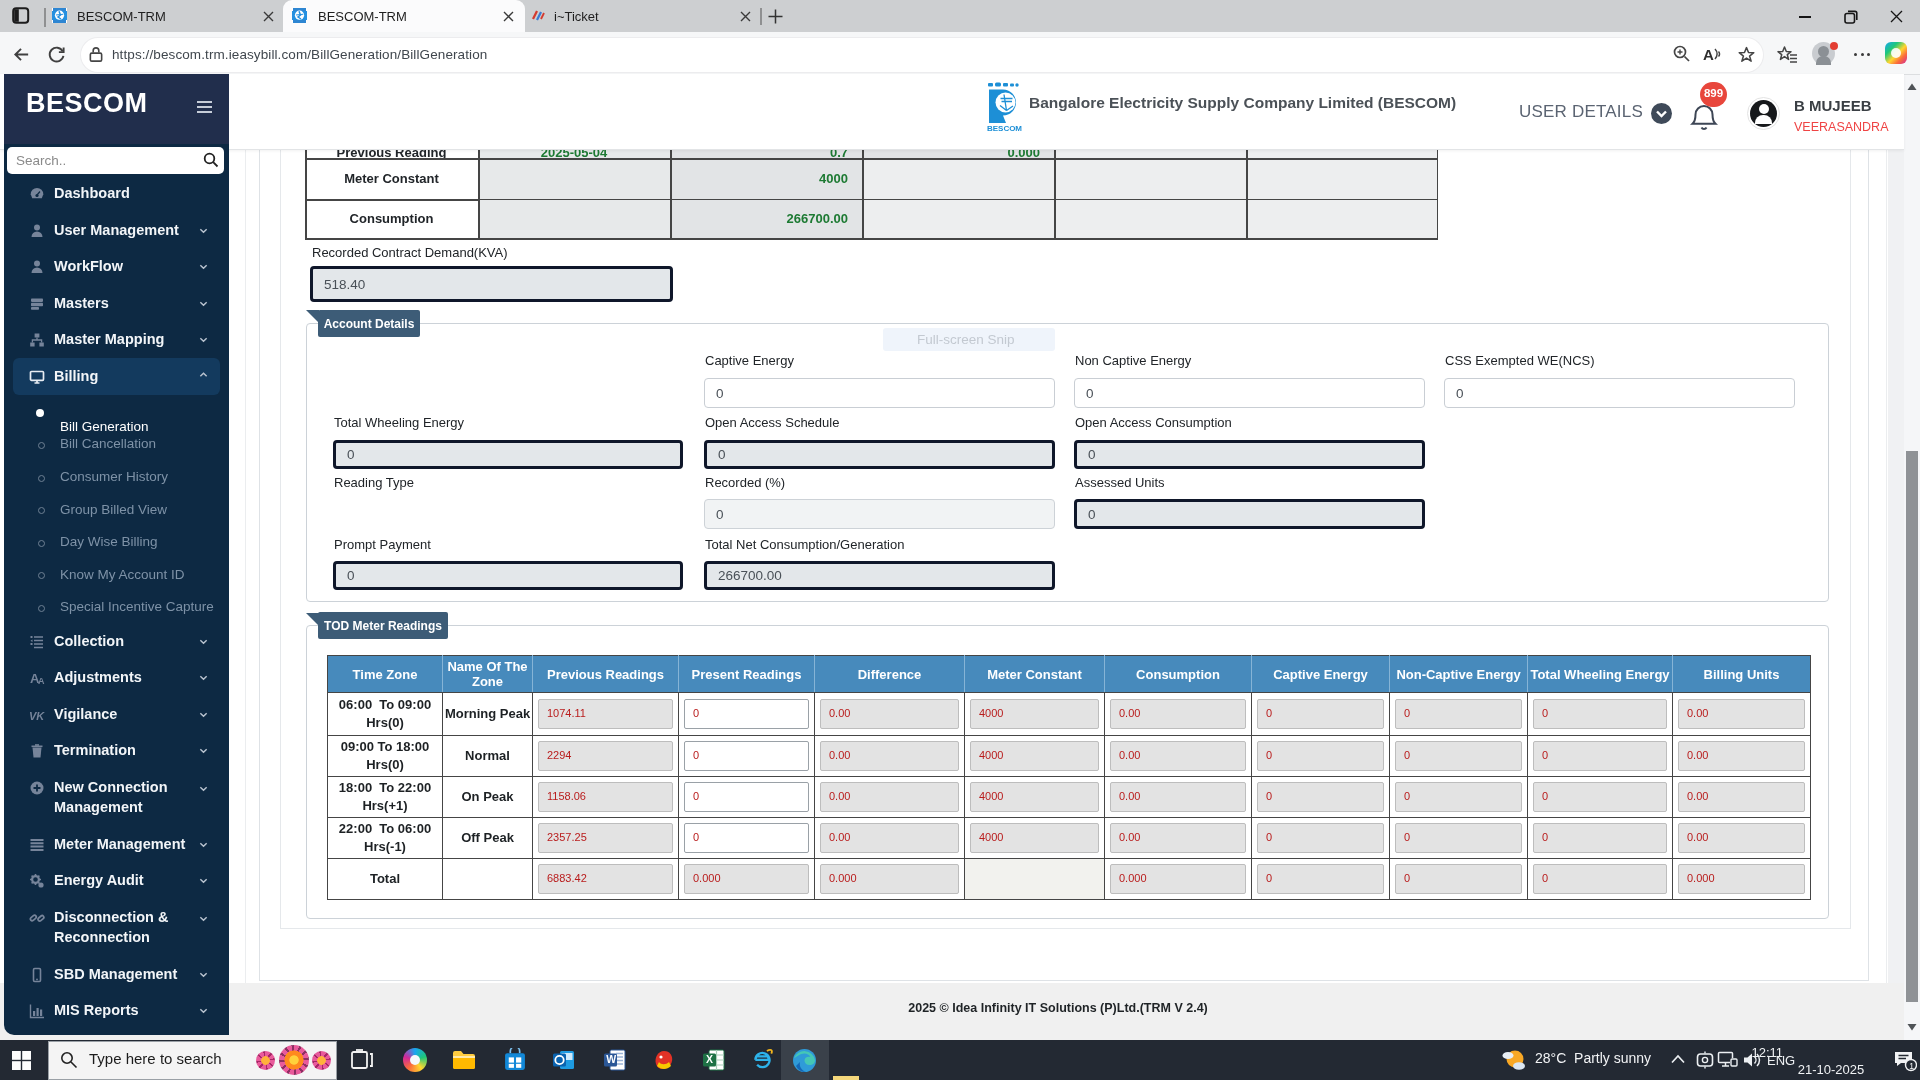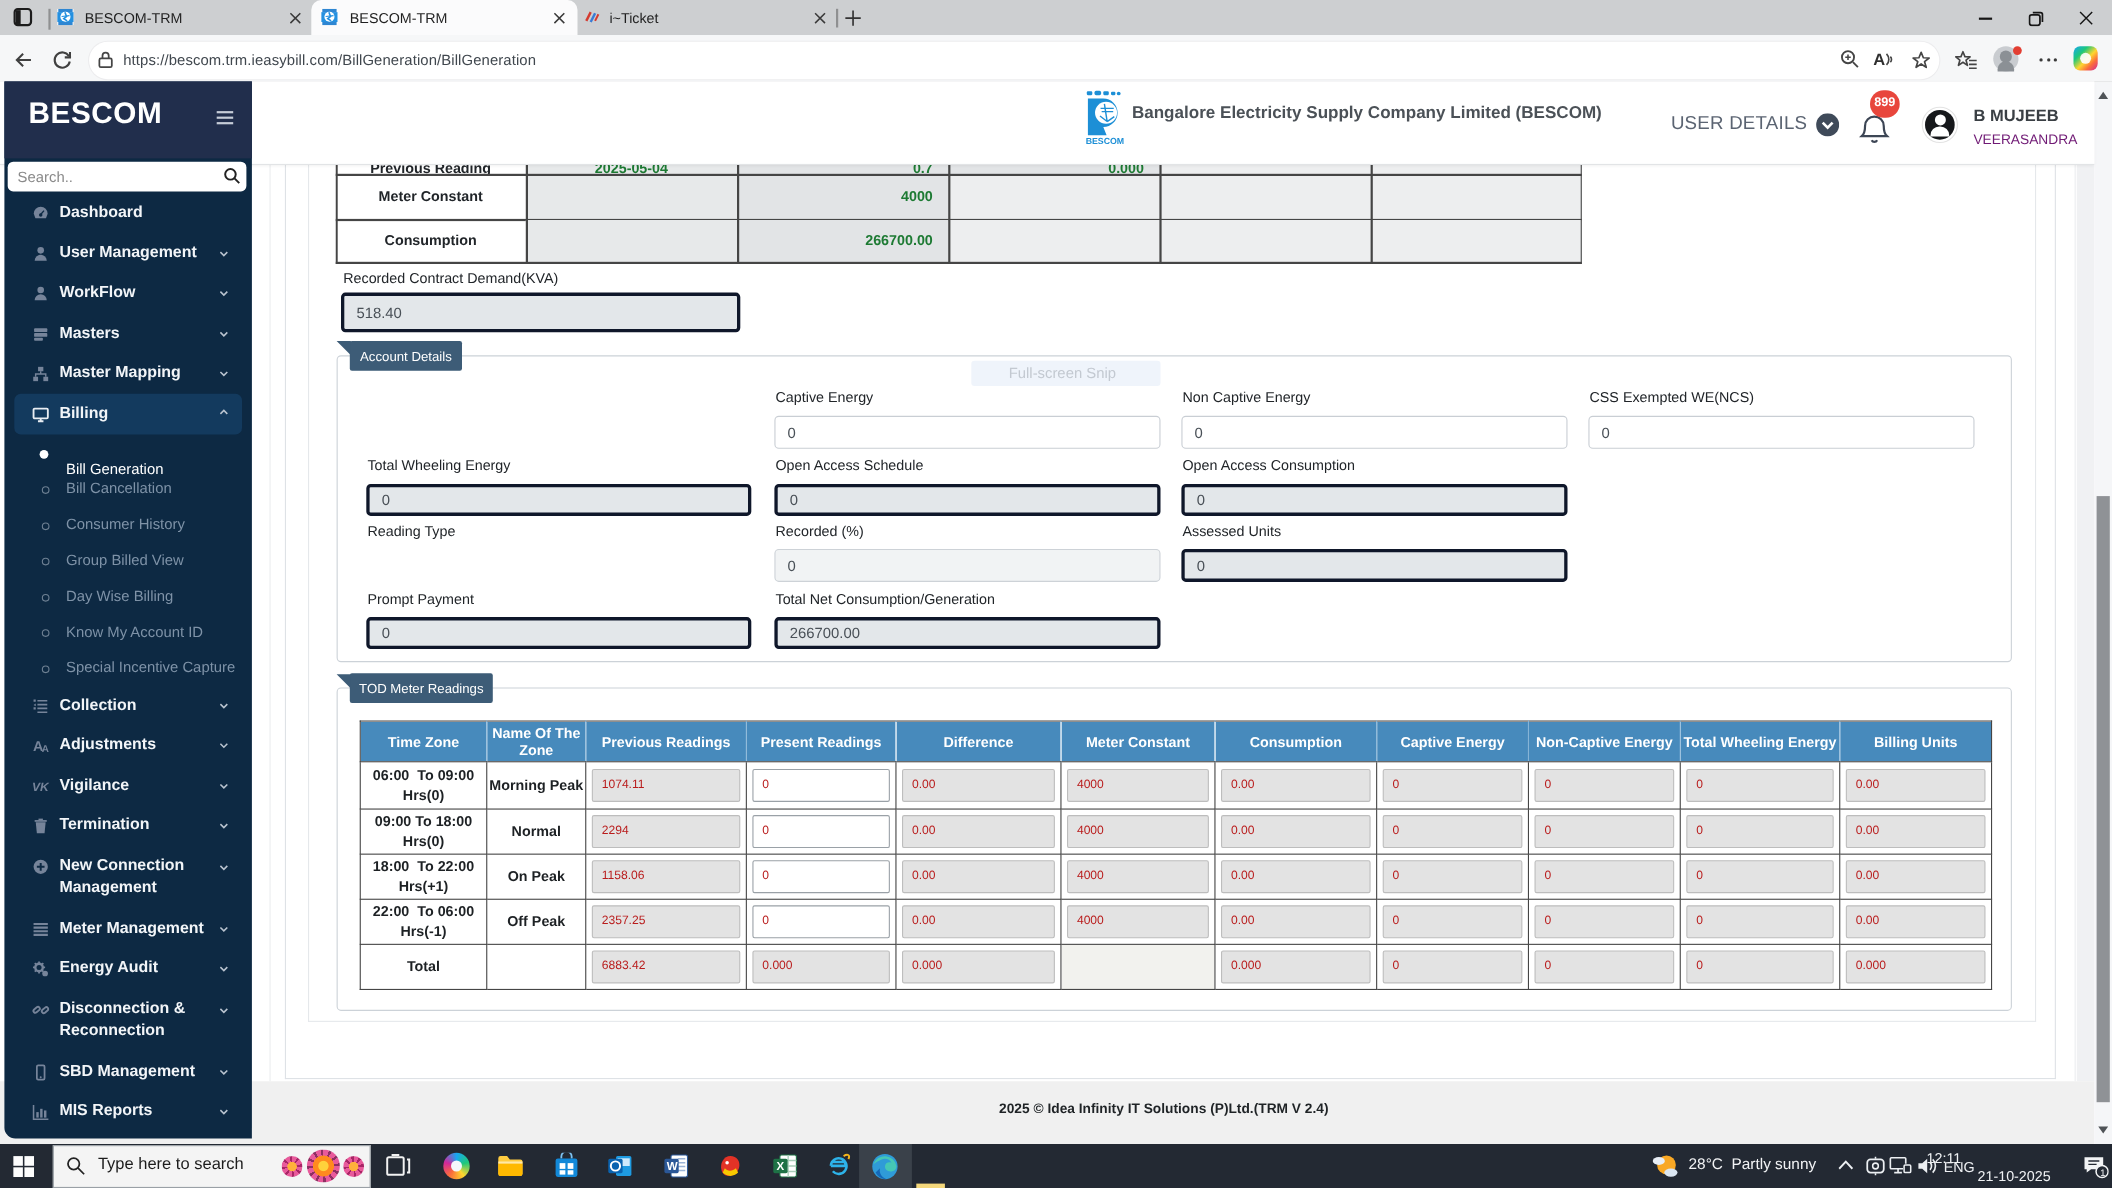--- a/index.html
+++ b/index.html
@@ -2,21 +2,21 @@
 <html><head>
 <meta charset="utf-8">
 <style>
   html,body{margin:0;padding:0}
   .app{position:relative;width:1920px;height:1080px;overflow:hidden;font-family:"Liberation Sans",sans-serif;background:#fff}
   .abs{position:absolute}
   .lbl{position:absolute;font-size:13px;color:#212529}
   .inp{position:absolute;box-sizing:border-box;border-radius:4px;font-size:13.5px;color:#495057;padding-left:11px;display:flex;align-items:center}
   .ig{background:#e3e7ea;border:3px solid #0f172a}
   .iw{background:#fff;border:1px solid #c9ced4}
-  .badge{position:absolute;background:#3d5c77;color:#fff;font-weight:normal;font-size:12px;display:flex;align-items:center;justify-content:center;border-radius:2px;z-index:5}
+  .badge{position:absolute;background:#3d5c77;color:#fff;font-weight:bold;font-size:12px;display:flex;align-items:center;justify-content:center;border-radius:2px;z-index:5}
   .fold{position:absolute;width:0;height:0;border-style:solid;z-index:5}
   .fs{position:absolute;border:1px solid #ccd2d8;border-radius:4px}
   table.tod{border-collapse:collapse;table-layout:fixed}
   table.tod td,table.tod th{border:1px solid #454545;padding:0;font-size:13px;overflow:hidden}
   table.tod th{background:#478abc;color:#fff;font-weight:bold;border-left:1px solid #86b4d6;border-right:1px solid #86b4d6;border-top:1px solid #454545;border-bottom:1px solid #454545}
   table.tod th:first-child{border-left:1px solid #454545}
   table.tod th:last-child{border-right:1px solid #454545}
   .tz{font-weight:bold;color:#1d2124;text-align:center;line-height:18px}
   .cin{box-sizing:border-box;margin:5px;height:30px;background:#e3e3e3;border:1px solid #bdbdbd;border-radius:2px;color:#b91c1c;font-size:11px;line-height:27px;padding-left:8px}
   .cwh{background:#fff;border:1px solid #9aa1a7}
@@ -426,21 +426,21 @@
       <path d="M14 4 a8.5 8.5 0 0 1 8.5 8.5 c0 6 1.8 8.2 3 9.3 L2.5 21.8 c1.2-1.1 3-3.3 3-9.3 A8.5 8.5 0 0 1 14 4" fill="none" stroke="#3d4655" stroke-width="2"></path>
       <path d="M11.5 25.5 a2.8 2.8 0 0 0 5 0" fill="none" stroke="#3d4655" stroke-width="2"></path>
     </svg>
 <div class="abs" style="left:1700px;top:82px;width:27px;height:25px;border-radius:13px;background:#e8463c;z-index:12"></div>
 <div class="abs" style="left:1700px;top:87px;width:27px;text-align:center;font-size:11.5px;font-weight:bold;color:#fff;z-index:12">899</div>
 <div class="abs" style="left:1747px;top:97px;width:33px;height:33px;border-radius:50%;background:#fff;border:1px solid #e3e3e3;box-sizing:border-box;z-index:11"></div>
 <div class="abs" style="left:1750px;top:100px;width:27px;height:27px;border-radius:50%;background:#16181b;z-index:11"></div>
 <div class="abs" style="left:1758.5px;top:104px;width:10px;height:10px;border-radius:50%;background:#fff;z-index:12"></div>
 <div class="abs" style="left:1755px;top:115px;width:17px;height:9px;border-radius:8px 8px 0 0;background:#fff;z-index:12"></div>
 <div class="abs" style="left:1794px;top:97px;font-size:15px;font-weight:bold;color:#3a3f44;z-index:11">B MUJEEB</div>
-<div class="abs" style="left:1794px;top:120px;font-size:12.5px;color:#701a75;z-index:11">VEERASANDRA</div>
+<div class="abs" style="left:1794px;top:120px;font-size:12.5px;color:#ef4444;z-index:11">VEERASANDRA</div>
 
 <div class="abs" style="left:4px;top:74px;width:225px;height:961px;background:#0d2943;border-radius:0 0 0 10px;z-index:20"></div>
 <div class="abs" style="left:4px;top:74px;width:225px;height:70px;background:#212e4c;z-index:21"></div>
 <div class="abs" style="left:26px;top:88px;font-size:27px;font-weight:bold;color:#fff;letter-spacing:0.5px;z-index:22">BESCOM</div>
 <div class="abs" style="left:197px;top:101px;width:15px;height:2px;background:#c6cdd8;z-index:22"></div>
 <div class="abs" style="left:197px;top:106px;width:15px;height:2px;background:#c6cdd8;z-index:22"></div>
 <div class="abs" style="left:197px;top:111px;width:15px;height:2px;background:#c6cdd8;z-index:22"></div>
 <div class="abs" style="left:7px;top:147px;width:217px;height:27px;background:#fff;border-radius:5px;z-index:22"></div>
 <div class="abs" style="left:16px;top:153px;font-size:13.5px;color:#8a8a8a;z-index:23">Search..</div>
 <svg class="abs" style="left:203px;top:152px;z-index:23" width="16" height="16" viewBox="0 0 16 16">

